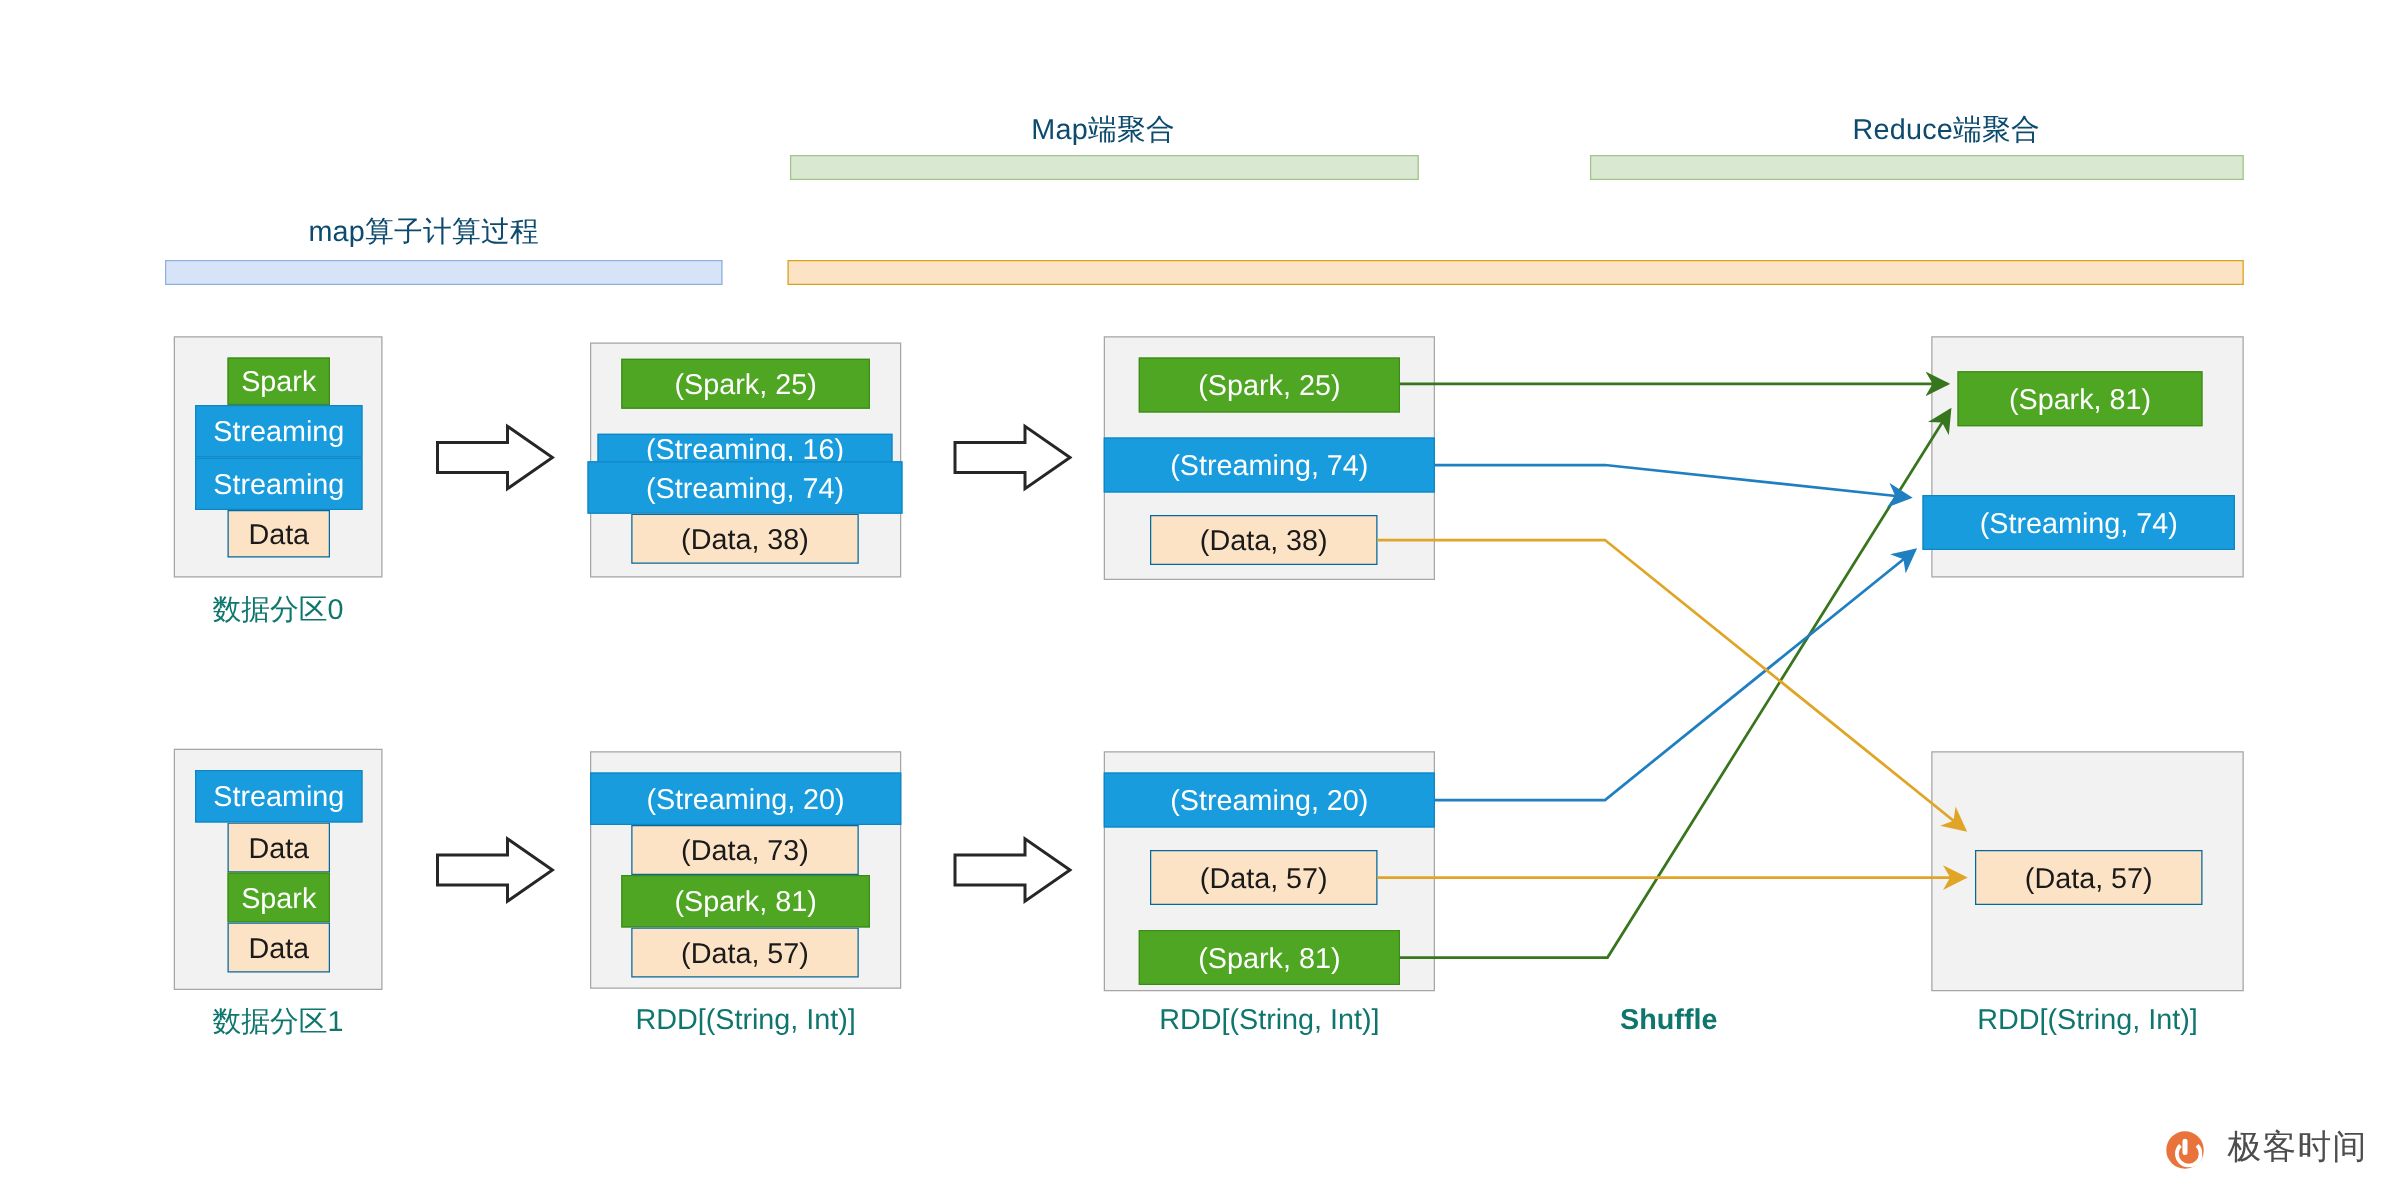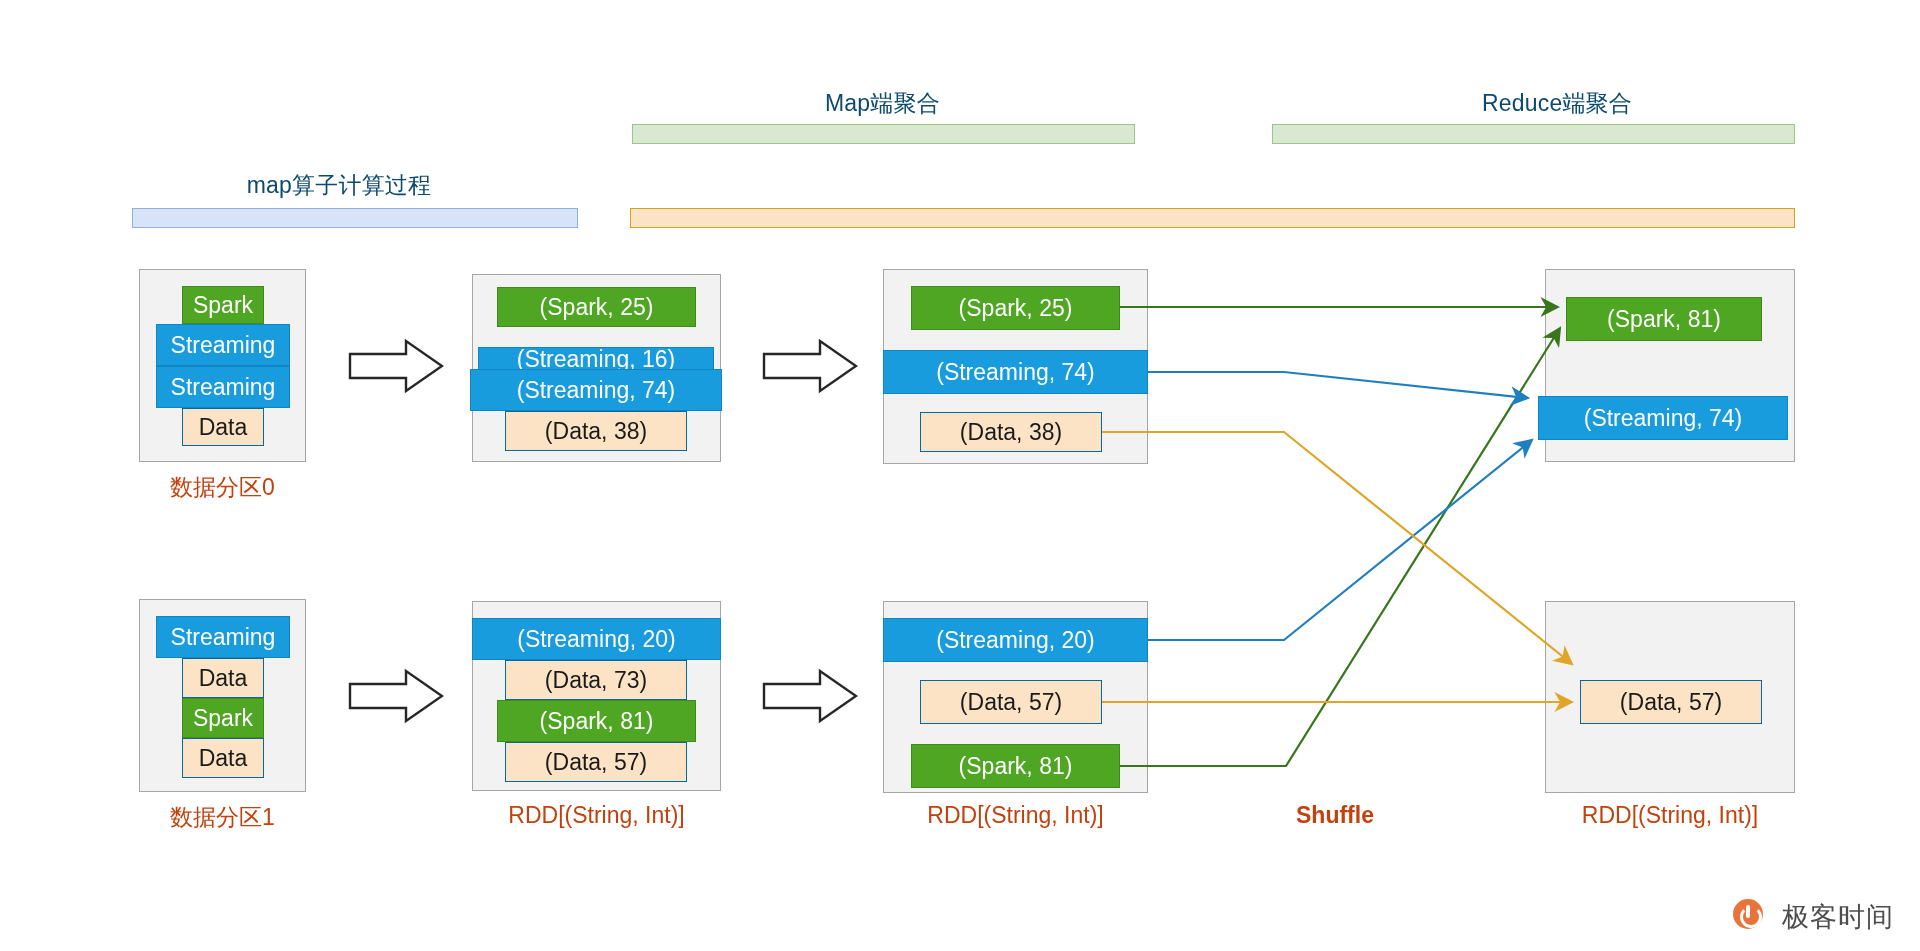--- a/index.html
+++ b/index.html
@@ -32,21 +32,21 @@
   
   .container-box{
     position:absolute;
     background:#f2f2f2;
     border:1px solid #a6a6a6;
     box-sizing:border-box;
   }
   .caption{
     position:absolute;
     font-size:23px;
-    color:#c2410c;
+    color:#0f766e;
     white-space:nowrap;
     text-align:center;
   }
   .caption.bold{font-weight:bold;}
 
   
   .chip{
     position:absolute;
     box-sizing:border-box;
     display:flex;
@@ -63,21 +63,21 @@
   
   .block-arrow{position:absolute;}
 
   
   #connectors{position:absolute;left:0;top:0;width:1920px;height:951px;}
 
   
   #watermark{
     position:absolute;
     right:26px;bottom:16px;
-    display:flex;align-items:flex-start;gap:19px;
+    display:flex;align-items:flex-end;gap:19px;
   }
   #watermark .mark{
     width:30px;height:30px;border-radius:50%;
     background:#e8743b;
     position:relative;
   }
   #watermark .mark::after{
     content:"";
     position:absolute;left:50%;top:6px;
     width:4px;height:13px;margin-left:-2px;

